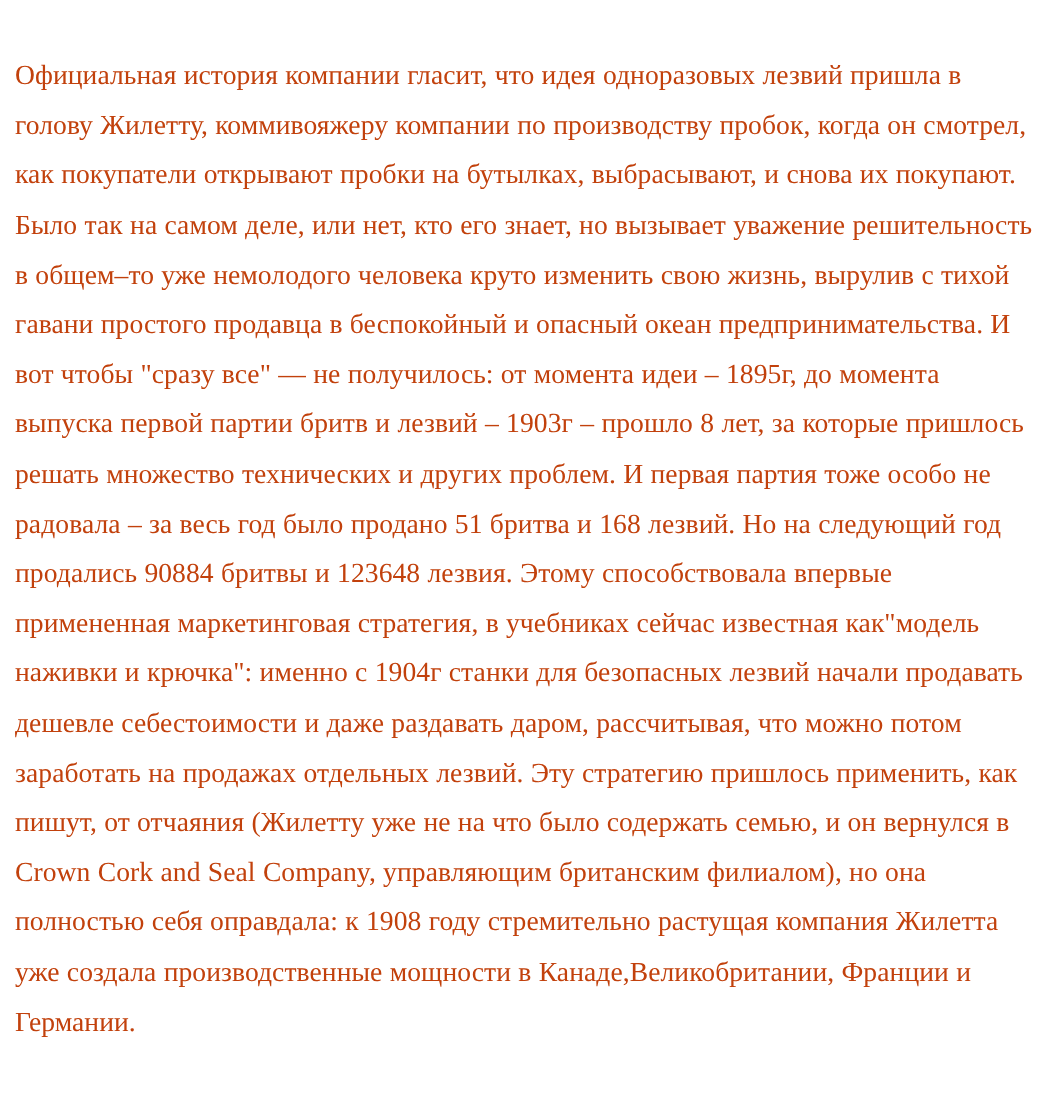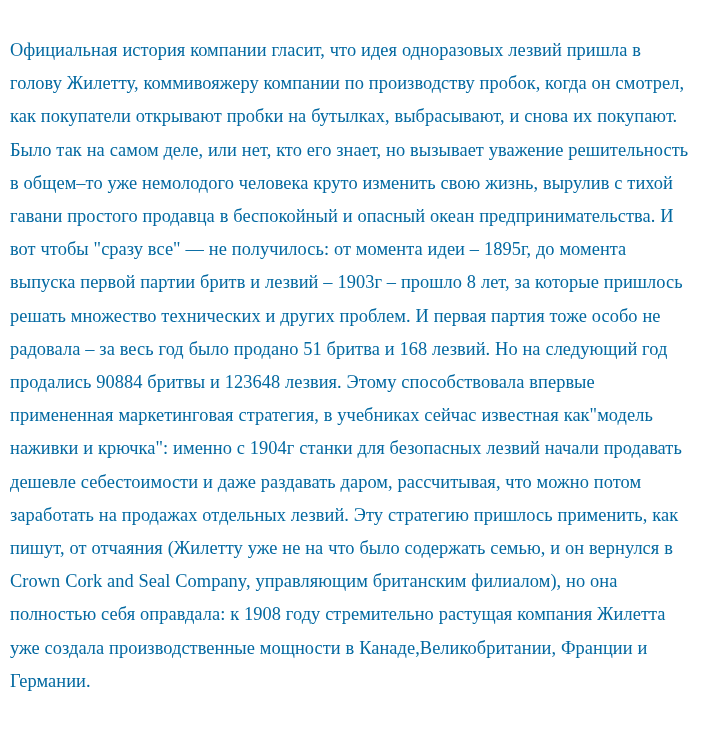--- a/index.html
+++ b/index.html
@@ -18,21 +18,21 @@
     box-sizing: border-box;
     width: 703px;
     height: 733px;
     padding: 34px 14px 10px 10px;
     background: #ffffff;
   }
   .article {
     font-size: 18.4px;
     line-height: 33.2px;
     text-align: left;
-    color: #0369a1;
+    color: #c2410c;
     letter-spacing: 0.05px;
     word-spacing: 0.2px;
   }
   .article p {
     margin: 0;
   }
 </style>
 </head>
 <body>
 

